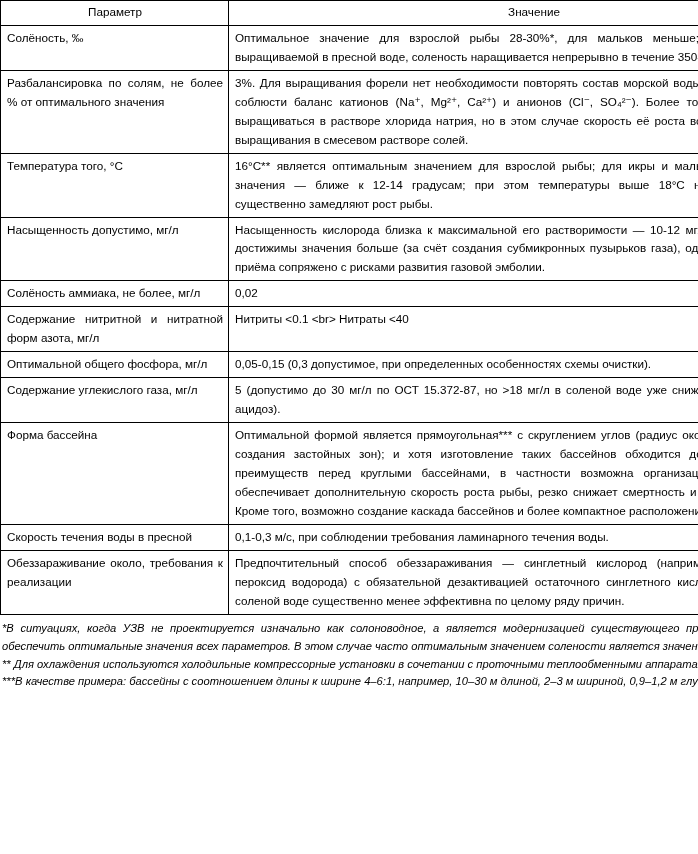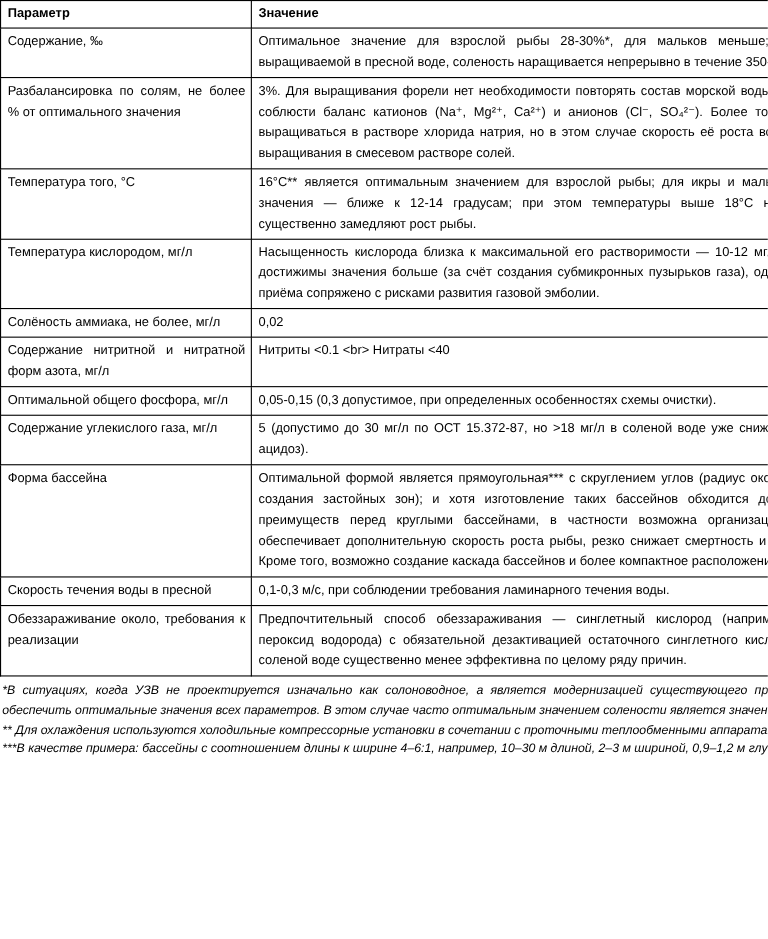--- a/index.html
+++ b/index.html
@@ -38,22 +38,22 @@
   table.param-table td {
     border: 1px solid #000000;
     padding: 3px 5px 3px 6px;
     vertical-align: top;
     text-align: justify;
     text-justify: inter-word;
     hyphens: none;
   }
 
   table.param-table thead th {
-    text-align: left;
-    font-weight: bold;
+    text-align: center;
+    font-weight: normal;
     padding-top: 2px;
     padding-bottom: 3px;
   }
 
   table.param-table td.param-cell {
     text-align: justify;
   }
   table.param-table td.value-cell {
     text-align: justify;
   }
@@ -84,33 +84,33 @@
       <col class="c-value">
     </colgroup>
     <thead>
       <tr>
         <th>Параметр</th>
         <th>Значение</th>
       </tr>
     </thead>
     <tbody>
       <tr>
-        <td class="param-cell">Содержание, ‰</td>
+        <td class="param-cell">Солёность, ‰</td>
         <td class="value-cell">Оптимальное значение для взрослой рыбы 28-30%*, для мальков меньше; при переводе рыбы, выращиваемой в пресной воде, соленость наращивается непрерывно в течение 350-400 часов.</td>
       </tr>
       <tr>
         <td class="param-cell">Разбалансировка по солям, не более % от оптимального значения</td>
         <td class="value-cell">3%. Для выращивания форели нет необходимости повторять состав морской воды полностью, достаточно соблюсти баланс катионов (Na⁺, Mg²⁺, Ca²⁺) и анионов (Cl⁻, SO₄²⁻). Более того, рыба вполне может выращиваться в растворе хлорида натрия, но в этом случае скорость её роста всё же уступает скорости выращивания в смесевом растворе солей.</td>
       </tr>
       <tr>
         <td class="param-cell">Температура того, °С</td>
         <td class="value-cell">16°C** является оптимальным значением для взрослой рыбы; для икры и мальков более подходящие значения — ближе к 12-14 градусам; при этом температуры выше 18°C недопустимы, поскольку существенно замедляют рост рыбы.</td>
       </tr>
       <tr>
-        <td class="param-cell">Температура кислородом, мг/л</td>
+        <td class="param-cell">Насыщенность допустимо, мг/л</td>
         <td class="value-cell">Насыщенность кислорода близка к максимальной его растворимости — 10-12 мг/л; при этом технически достижимы значения больше (за счёт создания субмикронных пузырьков газа), однако применение такого приёма сопряжено с рисками развития газовой эмболии.</td>
       </tr>
       <tr>
         <td class="param-cell">Солёность аммиака, не более, мг/л</td>
         <td class="value-cell">0,02</td>
       </tr>
       <tr>
         <td class="param-cell">Содержание нитритной и нитратной форм азота, мг/л</td>
         <td class="value-cell">Нитриты &lt;0.1 &lt;br&gt; Нитраты &lt;40</td>
       </tr>

